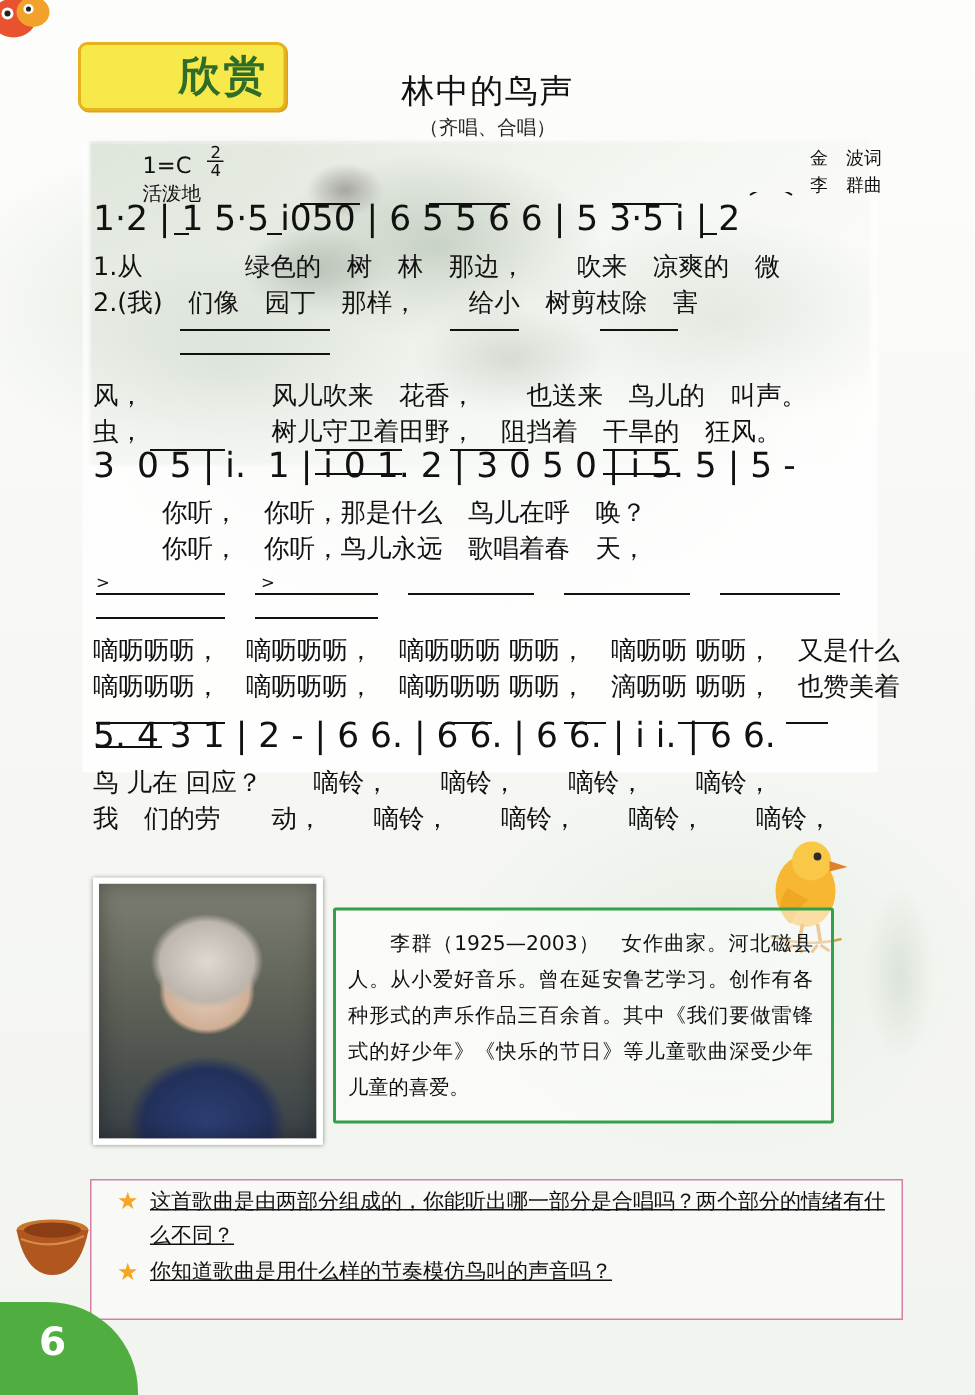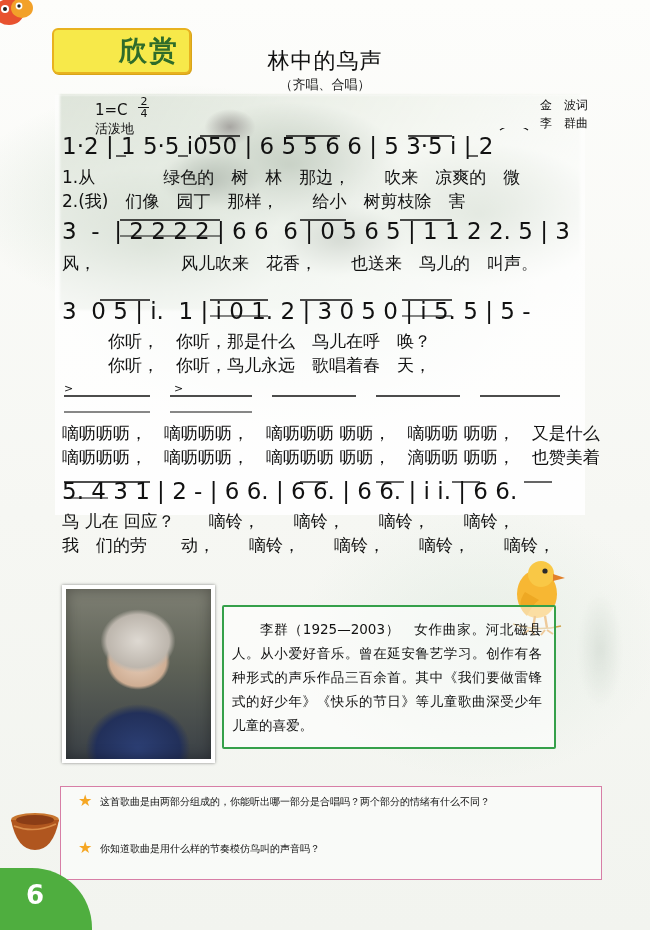--- a/index.html
+++ b/index.html
@@ -114,21 +114,21 @@
     position:absolute;left:232px;top:617px;width:310px;
     font-size:13.5px;line-height:24px;color:#111;text-align:justify;
     text-indent:28px;
   }
 
   
   .qbox{
     position:absolute;left:60px;top:786px;width:540px;height:92px;
     border:1.5px solid #d77ea6;background:rgba(255,255,255,0.5);
   }
-  .qitem{position:absolute;font-size:10px;line-height:23px;color:#111;width:492px;}
+  .qitem{position:absolute;font-size:14px;line-height:23px;color:#111;width:492px;text-decoration:underline;}
   .star{
     position:absolute;width:16px;height:16px;color:#f5a623;font-size:16px;line-height:16px;
   }
 
   
   .pagecircle{
     position:absolute;left:0;top:868px;width:92px;height:62px;
     background:#4fae3f;border-top-right-radius:60px;border-bottom-right-radius:0;
   }
   .pagenum{
@@ -207,22 +207,22 @@
     <div class="sysline notes" style="left:62px;top:133px">1·2 | 1 5·5 i050 | 6 5 5 6 6 | 5 3·5 i | 2</div>
     <div class="lyric" style="left:62px;top:166px">1.从　　　　绿色的　树　林　那边，　　吹来　凉爽的　微</div>
     <div class="lyric" style="left:62px;top:190px">2.(我)　们像　园丁　那样，　　给小　树剪枝除　害</div>
 
     <svg width="650" height="34" style="position:absolute;left:0;top:212px">
       <line x1="120" y1="8" x2="220" y2="8" stroke="#111" stroke-width="1.4"></line>
       <line x1="300" y1="8" x2="346" y2="8" stroke="#111" stroke-width="1.4"></line>
       <line x1="400" y1="8" x2="452" y2="8" stroke="#111" stroke-width="1.4"></line>
       <line x1="120" y1="24" x2="220" y2="24" stroke="#111" stroke-width="1.2"></line>
     </svg>
-    <div class="sysline notes" style="left:62px;top:218px">3  -  | 2 2 2 2 | 6 6  6 | 0 5 6 5 | 1 1 2 2. 5 | 3</div>
     <div class="lyric" style="left:62px;top:252px">风，　　　　　风儿吹来　花香，　　也送来　鸟儿的　叫声。</div>
+    <div class="lyric" style="left:62px;top:276px">虫，　　　　　树儿守卫着田野，　阻挡着　干旱的　狂风。</div>
 
     <svg width="650" height="34" style="position:absolute;left:0;top:292px">
       <line x1="100" y1="8" x2="150" y2="8" stroke="#111" stroke-width="1.4"></line>
       <line x1="210" y1="8" x2="268" y2="8" stroke="#111" stroke-width="1.4"></line>
       <line x1="300" y1="8" x2="352" y2="8" stroke="#111" stroke-width="1.4"></line>
       <line x1="402" y1="8" x2="452" y2="8" stroke="#111" stroke-width="1.4"></line>
       <line x1="210" y1="24" x2="268" y2="24" stroke="#111" stroke-width="1.2"></line>
       <line x1="402" y1="24" x2="452" y2="24" stroke="#111" stroke-width="1.2"></line>
     </svg>
     <div class="sysline notes" style="left:62px;top:298px">3  0 5 | i.  1 | i 0 1. 2 | 3 0 5 0 | i 5. 5 | 5 -</div>

